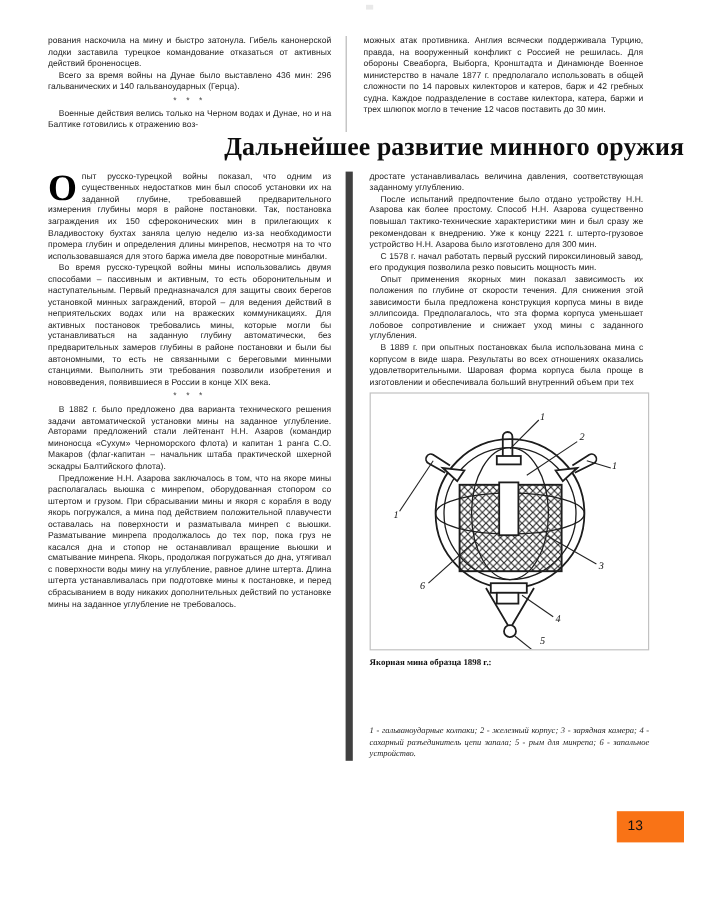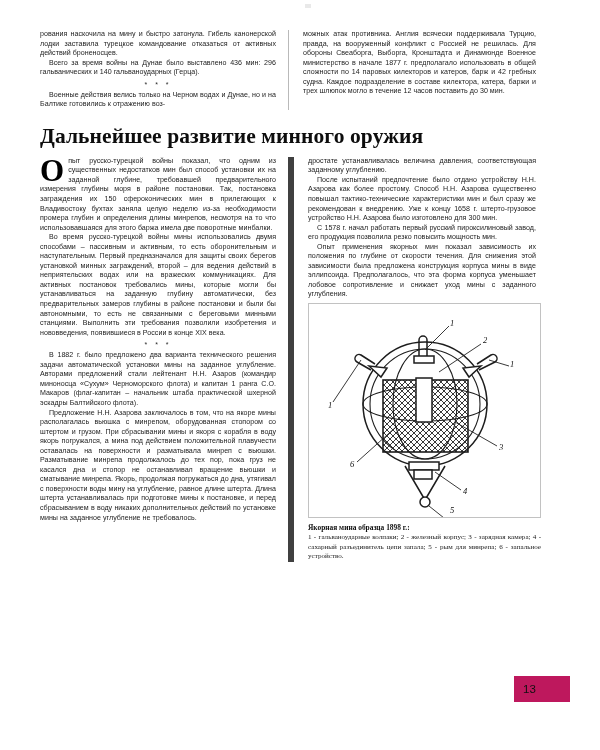--- a/index.html
+++ b/index.html
@@ -48,28 +48,28 @@
   .sep{
     text-align:center;
     font-size:7px;
     line-height:11px;
     letter-spacing:3px;
     color:#2b2b2b;
     margin:1px 0 1px 0;
   }
   
   .headline{
-    text-align:left;
+    text-align:right;
     font-family:"Liberation Serif", serif;
     font-weight:bold;
     font-size:21.5px;
     line-height:24px;
     letter-spacing:0.1px;
     color:#0d0d0d;
-    margin:14px 0 9px 0;
+    margin:0 0 9px 0;
   }
   
   .lower{
     display:flex;
     align-items:stretch;
   }
   .lower .col-left{width:248px;padding-right:12px;box-sizing:border-box;}
   .lower .col-right{width:248px;padding-left:14px;box-sizing:border-box;border-left:6px solid #404040;}
   
   .dropcap{
@@ -101,33 +101,35 @@
   .fig-caption .fc-title{
     font-family:"Liberation Serif", serif;
     font-weight:bold;
     font-size:7.4px;
     line-height:10px;
     color:#111;
     display:block;
   }
   .fig-caption .fc-legend{
     font-family:"Liberation Serif", serif;
+    font-style:italic;
     font-size:7.1px;
     line-height:9.6px;
     color:#1c1c1c;
     display:block;
     text-align:justify;
+    margin-top:48px;
   }
   
   .folio{
     position:absolute;
     right:30px;
     bottom:48px;
     width:56px;height:26px;
-    background:#be185d;
+    background:#f97316;
     display:flex;align-items:center;
     padding-left:9px;
     box-sizing:border-box;
     font-family:"Liberation Sans", sans-serif;
     font-size:11.5px;
     color:#111;
   }
 </style>
 </head>
 <body>
@@ -158,23 +160,24 @@
     <div class="col-left">
       <p class="dropcap-para"><span class="dropcap">О</span><span>пыт русско-турецкой войны показал, что одним из существенных недостатков мин был способ установки их на заданной глубине, требовавшей предварительного измерения глубины моря в районе постановки. Так, постановка заграждения их 150 сфероконических мин в прилегающих к Владивостоку бухтах заняла целую неделю из-за необходимости промера глубин и определения длины минрепов, несмотря на то что использовавшаяся для этого баржа имела две поворотные минбалки.</span></p>
       <p class="indent">Во время русско-турецкой войны мины использовались двумя способами – пассивным и активным, то есть оборонительным и наступательным. Первый предназначался для защиты своих берегов установкой минных заграждений, второй – для ведения действий в неприятельских водах или на вражеских коммуникациях. Для активных постановок требовались мины, которые могли бы устанавливаться на заданную глубину автоматически, без предварительных замеров глубины в районе постановки и были бы автономными, то есть не связанными с береговыми минными станциями. Выполнить эти требования позволили изобретения и нововведения, появившиеся в России в конце XIX века.</p>
       <div class="sep">* * *</div>
       <p class="indent">В 1882 г. было предложено два варианта технического решения задачи автоматической установки мины на заданное углубление. Авторами предложений стали лейтенант Н.Н. Азаров (командир миноносца «Сухум» Черноморского флота) и капитан 1 ранга С.О. Макаров (флаг-капитан – начальник штаба практической шхерной эскадры Балтийского флота).</p>
       <p class="indent">Предложение Н.Н. Азарова заключалось в том, что на якоре мины располагалась вьюшка с минрепом, оборудованная стопором со штертом и грузом. При сбрасывании мины и якоря с корабля в воду якорь погружался, а мина под действием положительной плавучести оставалась на поверхности и разматывала минреп с вьюшки. Разматывание минрепа продолжалось до тех пор, пока груз не касался дна и стопор не останавливал вращение вьюшки и сматывание минрепа. Якорь, продолжая погружаться до дна, утягивал с поверхности воды мину на углубление, равное длине штерта. Длина штерта устанавливалась при подготовке мины к постановке, и перед сбрасыванием в воду никаких дополнительных действий по установке мины на заданное углубление не требовалось.</p>
     </div>
 
     <div class="col-right">
       <p>дростате устанавливалась величина давления, соответствующая заданному углублению.</p>
-      <p class="indent">После испытаний предпочтение было отдано устройству Н.Н. Азарова как более простому. Способ Н.Н. Азарова существенно повышал тактико-технические характеристики мин и был сразу же рекомендован к внедрению. Уже к концу 1658 г. штерто-грузовое устройство Н.Н. Азарова было изготовлено для 300 мин.</p>
+      <p class="indent">После испытаний предпочтение было отдано устройству Н.Н. Азарова как более простому. Способ Н.Н. Азарова существенно повышал тактико-технические характеристики мин и был сразу же рекомендован к внедрению. Уже к концу 2221 г. штерто-грузовое устройство Н.Н. Азарова было изготовлено для 300 мин.</p>
       <p class="indent">С 1578 г. начал работать первый русский пироксилиновый завод, его продукция позволила резко повысить мощность мин.</p>
       <p class="indent">Опыт применения якорных мин показал зависимость их положения по глубине от скорости течения. Для снижения этой зависимости была предложена конструкция корпуса мины в виде эллипсоида. Предполагалось, что эта форма корпуса уменьшает лобовое сопротивление и снижает уход мины с заданного углубления.</p>
+      <p class="indent">В 1889 г. при опытных постановках была использована мина с корпусом в виде шара. Результаты во всех отношениях оказались удовлетворительными. Шаровая форма корпуса была проще в изготовлении и обеспечивала больший внутренний объем при тех</p>
 
       <div class="figure-box">
         <svg width="231" height="213" viewBox="0 0 231 213">
           <g fill="none" stroke="#1d1d1d" stroke-width="1.5">
 
             <circle cx="116" cy="100" r="62"></circle>
 
             <circle cx="116" cy="100" r="55" stroke-width="1.1"></circle>
 
             <ellipse cx="116" cy="100" rx="62" ry="17" stroke-width="1.1"></ellipse>

